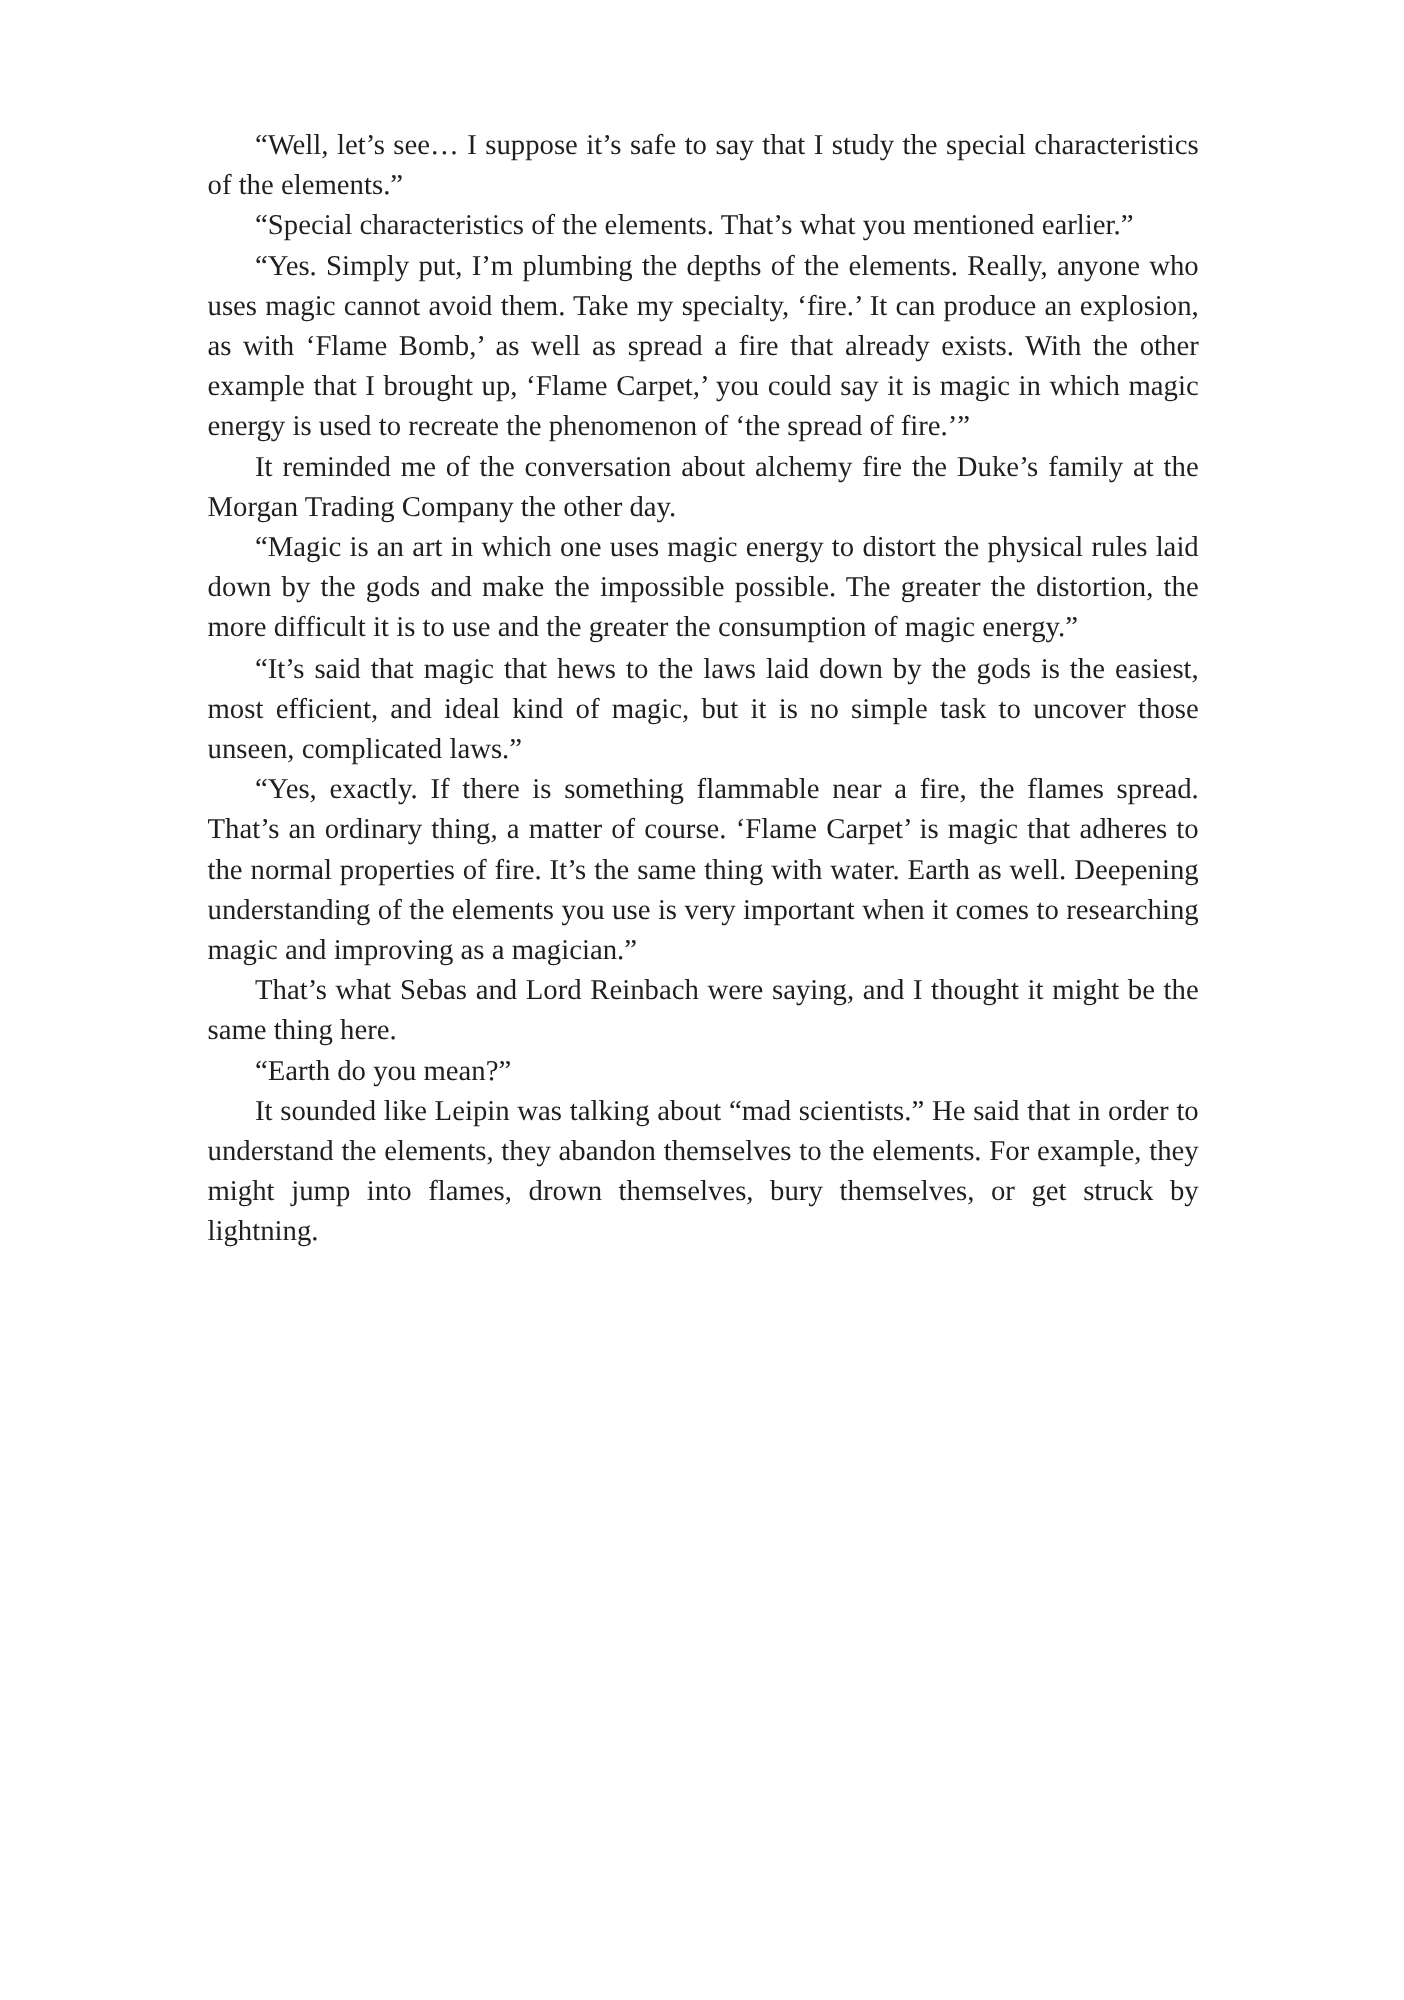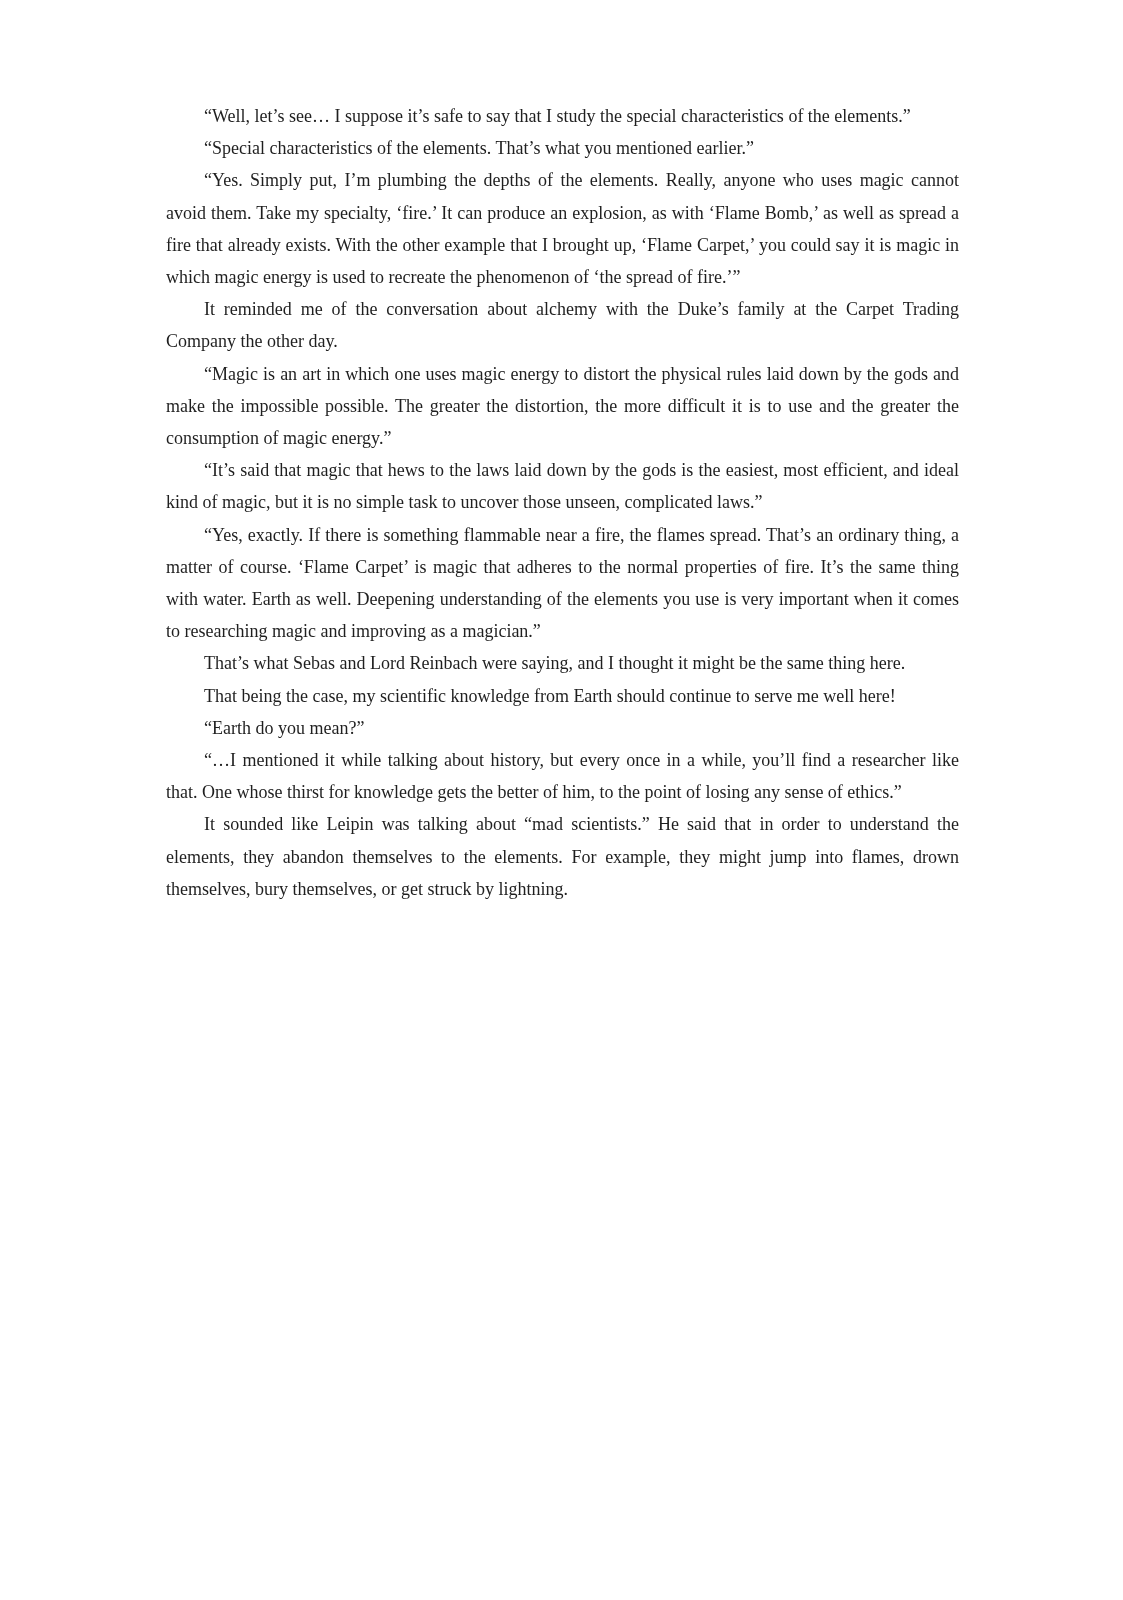--- a/index.html
+++ b/index.html
@@ -13,43 +13,41 @@
     height: 1600px;
     background: #ffffff;
     overflow: hidden;
   }
   .text-block {
     position: absolute;
     left: 166px;
     top: 100px;
     width: 793px;
     font-family: "Liberation Serif", "DejaVu Serif", serif;
-    font-size: 18px;
+    font-size: 23px;
     line-height: 32.2px;
     color: #1f1f1f;
     text-align: justify;
     text-rendering: optimizeLegibility;
   }
   .para {
     margin: 0;
     padding: 0;
     text-indent: 38px;
   }
 </style>
 </head>
 <body>
 
 <div class="page">
   <div class="text-block">
     <p class="para">“Well, let’s see… I suppose it’s safe to say that I study the special characteristics of the elements.”</p>
     <p class="para">“Special characteristics of the elements. That’s what you mentioned earlier.”</p>
     <p class="para">“Yes. Simply put, I’m plumbing the depths of the elements. Really, anyone who uses magic cannot avoid them. Take my specialty, ‘fire.’ It can produce an explosion, as with ‘Flame Bomb,’ as well as spread a fire that already exists. With the other example that I brought up, ‘Flame Carpet,’ you could say it is magic in which magic energy is used to recreate the phenomenon of ‘the spread of fire.’”</p>
-    <p class="para">It reminded me of the conversation about alchemy with the Duke’s family at the Carpet Trading Company the other day.</p>
+    <p class="para">It reminded me of the conversation about alchemy fire the Duke’s family at the Morgan Trading Company the other day.</p>
     <p class="para">“Magic is an art in which one uses magic energy to distort the physical rules laid down by the gods and make the impossible possible. The greater the distortion, the more difficult it is to use and the greater the consumption of magic energy.”</p>
     <p class="para">“It’s said that magic that hews to the laws laid down by the gods is the easiest, most efficient, and ideal kind of magic, but it is no simple task to uncover those unseen, complicated laws.”</p>
     <p class="para">“Yes, exactly. If there is something flammable near a fire, the flames spread. That’s an ordinary thing, a matter of course. ‘Flame Carpet’ is magic that adheres to the normal properties of fire. It’s the same thing with water. Earth as well. Deepening understanding of the elements you use is very important when it comes to researching magic and improving as a magician.”</p>
     <p class="para">That’s what Sebas and Lord Reinbach were saying, and I thought it might be the same thing here.</p>
-    <p class="para">That being the case, my scientific knowledge from Earth should continue to serve me well here!</p>
     <p class="para">“Earth do you mean?”</p>
-    <p class="para">“…I mentioned it while talking about history, but every once in a while, you’ll find a researcher like that. One whose thirst for knowledge gets the better of him, to the point of losing any sense of ethics.”</p>
     <p class="para">It sounded like Leipin was talking about “mad scientists.” He said that in order to understand the elements, they abandon themselves to the elements. For example, they might jump into flames, drown themselves, bury themselves, or get struck by lightning.</p>
   </div>
 </div>
 
 </body></html>

